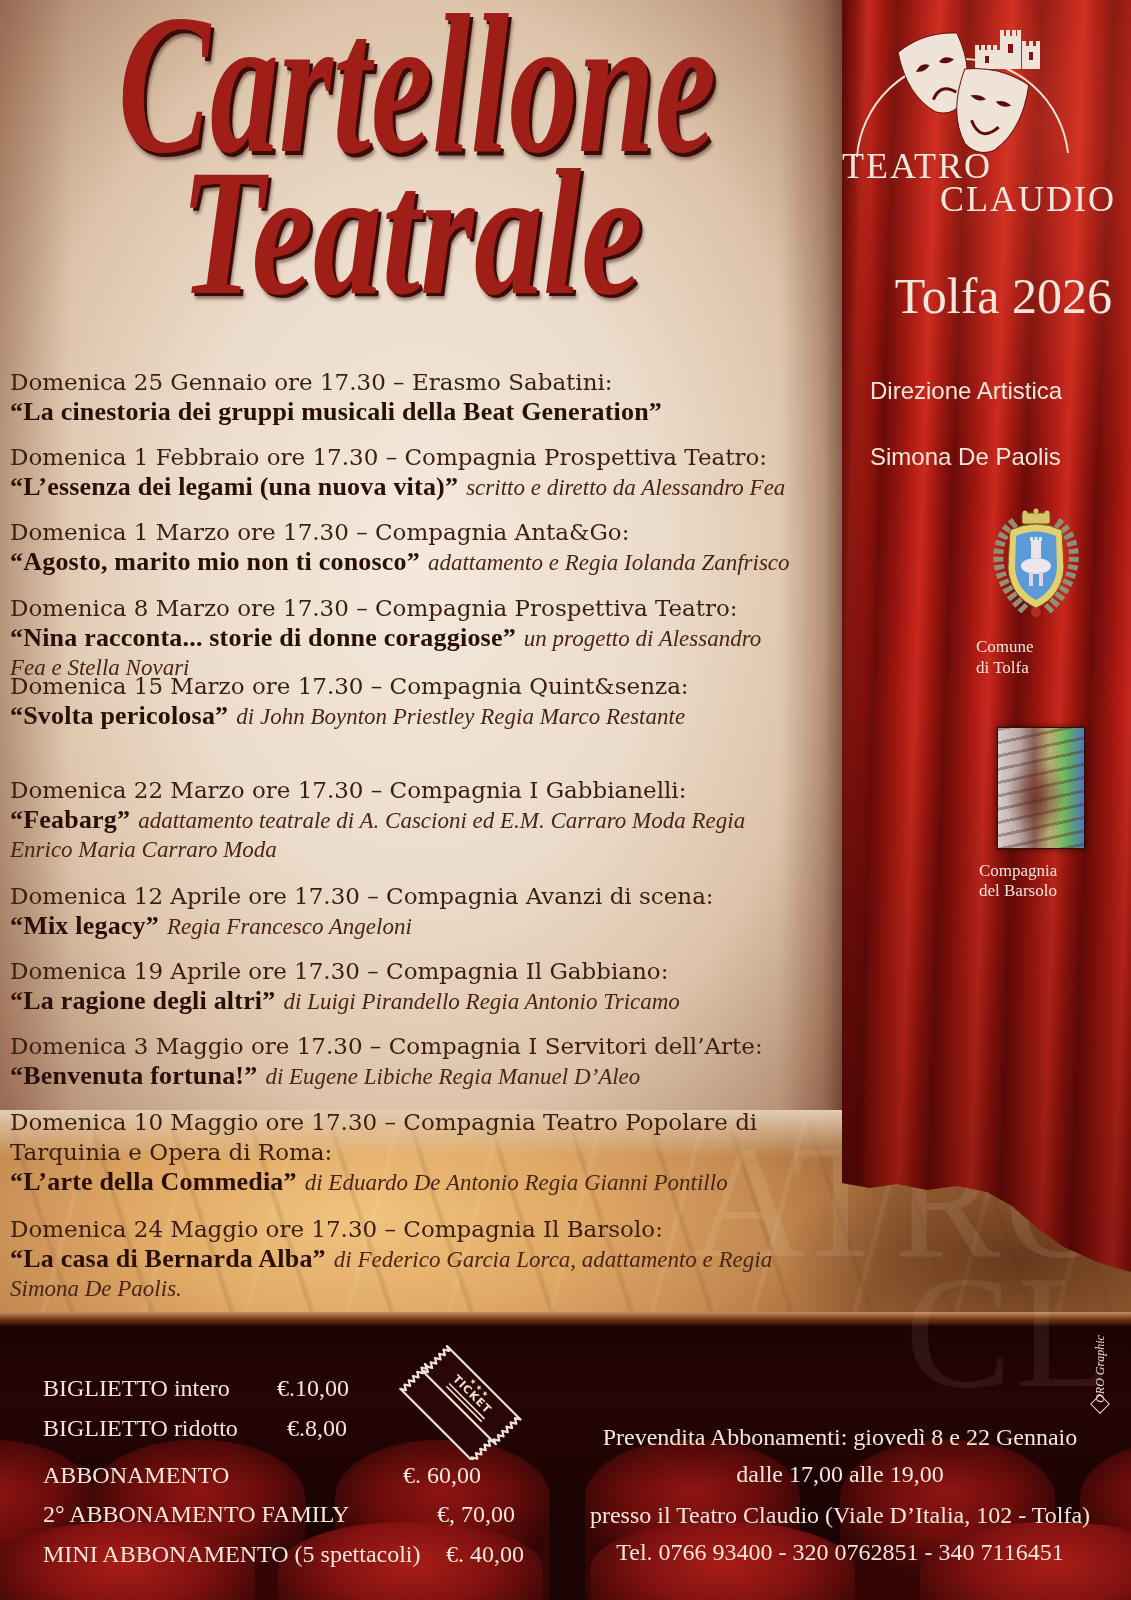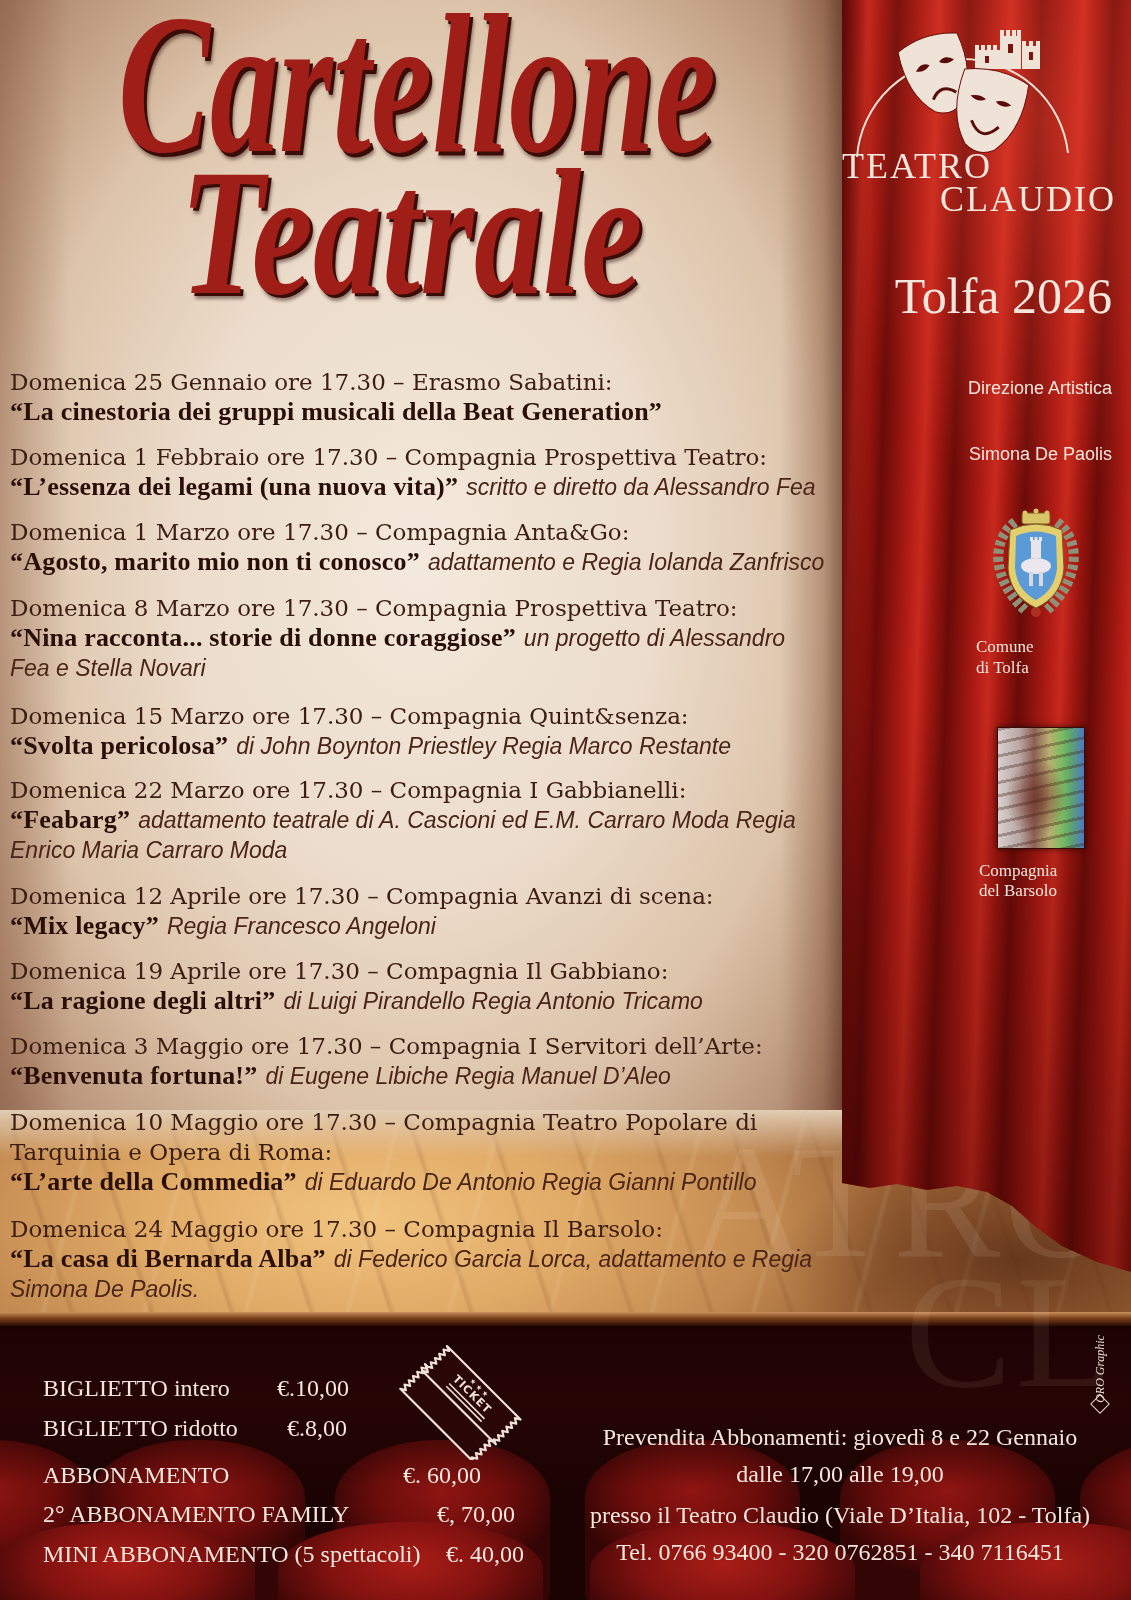--- a/index.html
+++ b/index.html
@@ -39,33 +39,33 @@
       repeating-linear-gradient(92deg, #8f130e 0px, #b51e16 16px, #c8291d 26px, #9d160f 40px, #6a0b08 56px, #8f130e 72px);}
   .watermark{font-family:"Liberation Serif",serif;font-size:160px;line-height:1;color:rgba(255,235,215,0.10);white-space:nowrap;letter-spacing:4px;}
   
   .title{font-family:"Liberation Serif",serif;font-style:italic;font-weight:bold;font-size:138px;line-height:1;
     color:#a01e18;white-space:nowrap;transform-origin:0 0;
     text-shadow:3px 3px 0 #3a0c08, 4px 5px 3px rgba(40,8,4,0.45);}
   
   .cream{color:#f3e6dc;}
   .logo-name{font-family:"Liberation Serif",serif;font-size:36px;line-height:1;letter-spacing:2px;white-space:nowrap;}
   .city{font-family:"Liberation Serif",serif;font-size:50px;line-height:1;text-align:right;white-space:nowrap;}
-  .direction{font-family:"Liberation Sans",sans-serif;font-size:18px;line-height:1;text-align:right;white-space:nowrap;}
+  .direction{font-family:"Liberation Sans",sans-serif;font-size:24px;line-height:1;text-align:left;white-space:nowrap;}
   .sponsor-label{font-family:"Liberation Serif",serif;font-size:17px;line-height:20px;white-space:nowrap;}
   .painting{left:997px;top:727px;width:86px;height:120px;border:1px solid #3a0a08;box-shadow:0 0 6px rgba(0,0,0,0.6);
     background:
       repeating-linear-gradient(168deg, rgba(70,35,25,0.35) 0px, rgba(70,35,25,0.35) 3px, rgba(0,0,0,0) 3px, rgba(0,0,0,0) 13px),
       radial-gradient(ellipse 30px 40px at 38px 70px, rgba(110,50,40,0.8) 0%, rgba(110,50,40,0) 100%),
       linear-gradient(90deg, #d8d0cf 0%, #b9a7a4 25%, #8c5f55 42%, #b9b071 60%, #7dbb62 74%, #5fa66c 84%, #4d78c2 100%);}
   
   .event{left:10px;width:835px;}
   .ev-header,.ev-line,.ev-cont{height:30px;line-height:30px;white-space:nowrap;}
   .ev-header{font-family:"DejaVu Serif",serif;font-size:23px;color:#3c1d12;}
   .ev-title{font-family:"Liberation Serif",serif;font-weight:bold;font-size:26px;color:#2a0f08;letter-spacing:0.2px;}
-  .ev-credits,.ev-cont{font-family:Liberation Sans, sans-serif;font-style:italic;font-size:23px;color:#4a2416;}
+  .ev-credits,.ev-cont{font-family:Liberation Serif, serif;font-style:italic;font-size:23px;color:#4a2416;}
   .ev-credits{margin-left:8px;}
   
   .price-row{left:43px;height:30px;line-height:30px;font-family:"Liberation Serif",serif;font-size:24px;white-space:nowrap;}
   .price-val{height:30px;line-height:30px;font-family:"Liberation Serif",serif;font-size:24px;white-space:nowrap;}
   .presale{left:560px;width:560px;height:30px;line-height:30px;text-align:center;font-family:"Liberation Serif",serif;font-size:24px;white-space:nowrap;}
   .oro{left:1088px;top:1333px;width:24px;height:84px;}
   .oro-text{position:absolute;left:-30px;top:28px;width:84px;height:16px;line-height:16px;transform:rotate(-90deg);
     font-family:"Liberation Serif",serif;font-style:italic;font-size:12px;color:#e8dcd2;text-align:center;white-space:nowrap;}
   .oro-diamond{position:absolute;left:5px;top:64px;width:12px;height:12px;border:1.5px solid #e8dcd2;transform:rotate(45deg);}
 </style>
@@ -187,21 +187,21 @@
       <span class="ev-title">“Agosto, marito mio non ti conosco”</span><span class="ev-credits">adattamento e Regia Iolanda Zanfrisco</span>
     </div>
   </div>
   <div class="abs event" style="top:593px">
     <div class="ev-header">Domenica 8 Marzo ore 17.30 – Compagnia Prospettiva Teatro:</div>
     <div class="ev-line">
       <span class="ev-title">“Nina racconta... storie di donne coraggiose”</span><span class="ev-credits">un progetto di Alessandro</span>
     </div>
     <div class="ev-cont">Fea e Stella Novari</div>
   </div>
-  <div class="abs event" style="top:701px">
+  <div class="abs event" style="top:671px">
     <div class="ev-header">Domenica 15 Marzo ore 17.30 – Compagnia Quint&amp;senza:</div>
     <div class="ev-line">
       <span class="ev-title">“Svolta pericolosa”</span><span class="ev-credits">di John Boynton Priestley Regia Marco Restante</span>
     </div>
   </div>
   <div class="abs event" style="top:775px">
     <div class="ev-header">Domenica 22 Marzo ore 17.30 – Compagnia I Gabbianelli:</div>
     <div class="ev-line">
       <span class="ev-title">“Feabarg”</span><span class="ev-credits">adattamento teatrale di A. Cascioni ed E.M. Carraro Moda Regia</span>
     </div>

